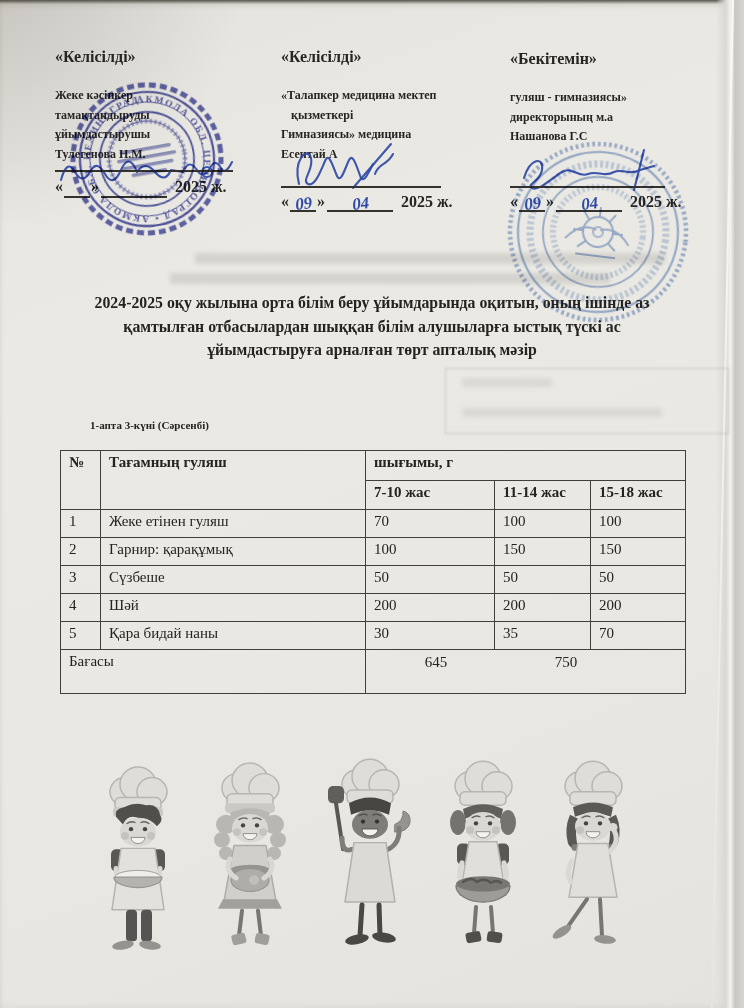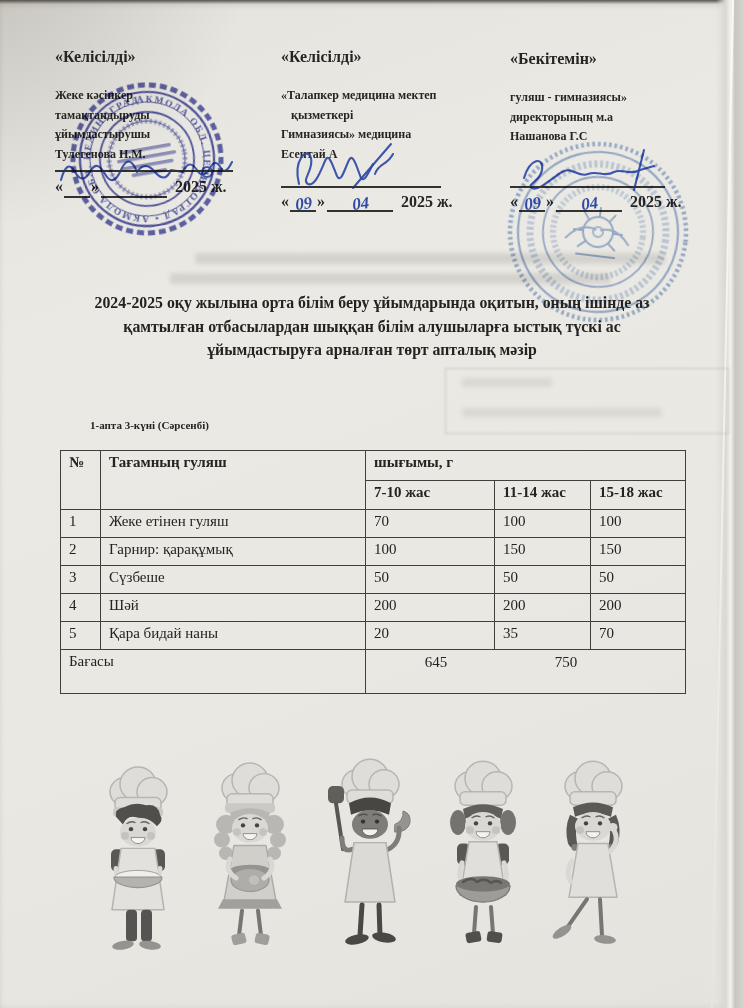--- a/index.html
+++ b/index.html
@@ -234,21 +234,21 @@
     <tr class="datarow">
       <td>4</td>
       <td>Шәй</td>
       <td>200</td>
       <td>200</td>
       <td>200</td>
     </tr>
     <tr class="datarow">
       <td>5</td>
       <td>Қара бидай наны</td>
-      <td>20</td>
+      <td>30</td>
       <td>35</td>
       <td>70</td>
     </tr>
     <tr class="footrow">
       <td colspan="2" class="footlabel">Бағасы</td>
       <td colspan="3" class="footvals">
         <span class="pv pv1">645</span>
         <span class="pv pv2">750</span>
       </td>
     </tr>

